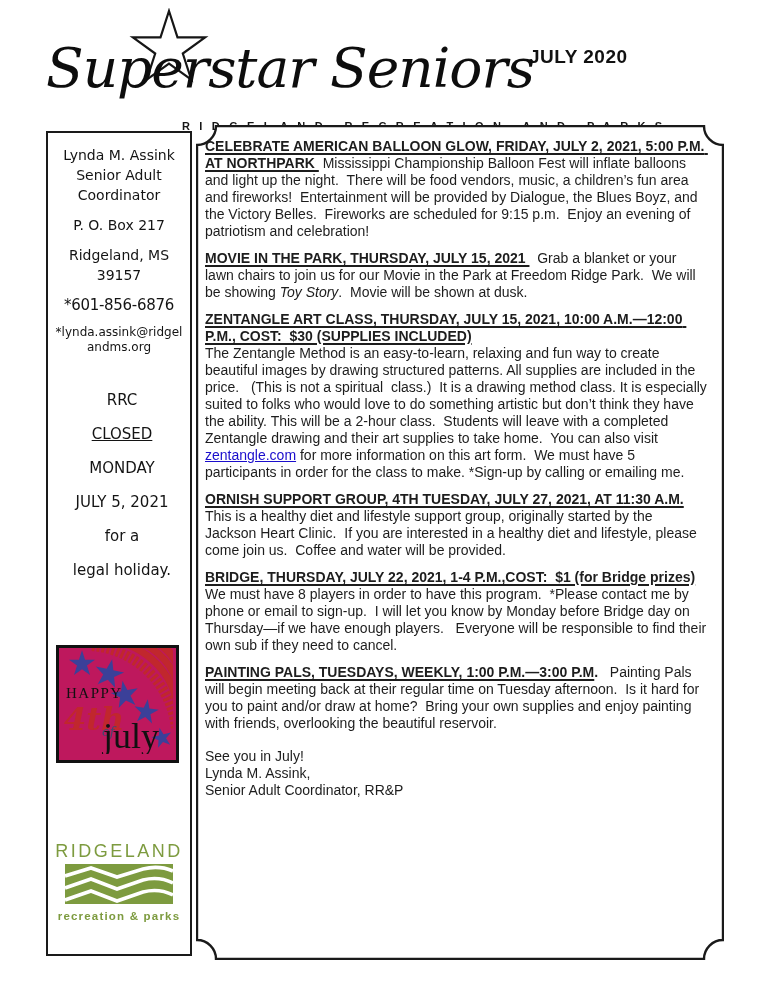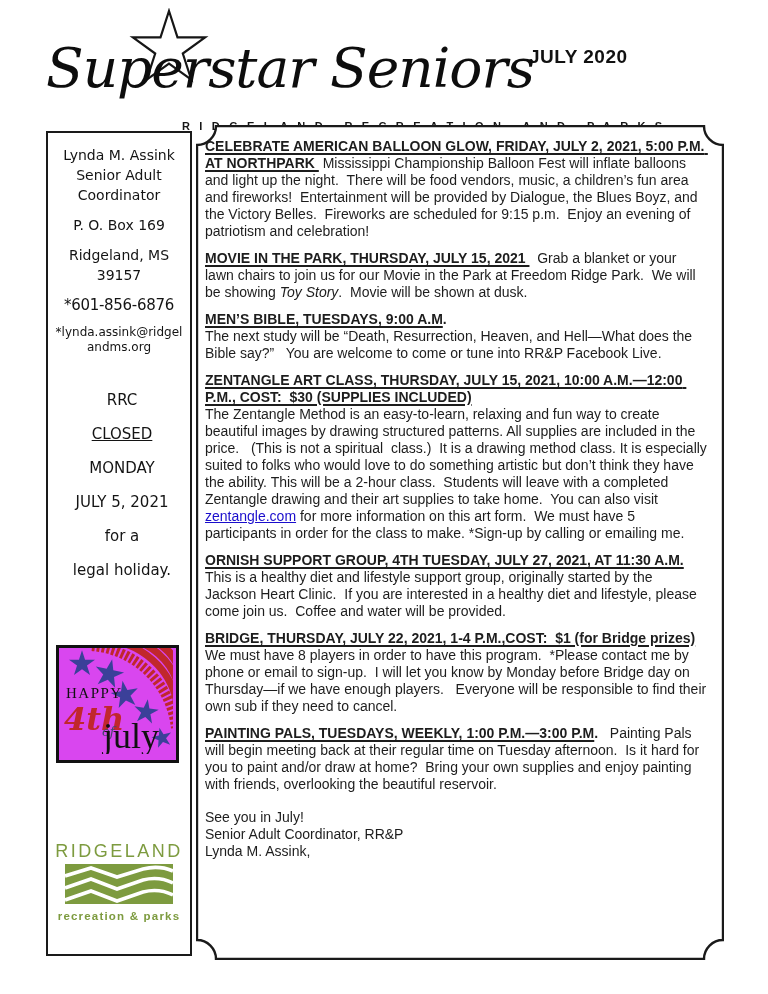--- a/index.html
+++ b/index.html
@@ -31,21 +31,21 @@
   }
   .sb-contact{position:absolute;top:12px;left:2px;right:2px;font-size:14px;line-height:20px;}
   .sb-gap{height:10px;}
   .sb-phone{font-size:15px;letter-spacing:-.3px;}
   .sb-email{font-size:12px;line-height:15px;word-break:break-all;padding:0 4px;}
   .sb-closure{position:absolute;top:258px;left:8px;right:2px;font-size:15px;}
   .sb-closure > div{margin-bottom:16px;}
   .u{text-decoration:underline;}
   .july4-box{
     position:absolute;top:512px;left:8px;width:117px;height:112px;
-    border:3px solid #111;background:#d946ef;
+    border:3px solid #111;background:#be185d;
   }
   .sb-logo{position:absolute;top:708px;left:0;right:0;}
   .logo-name{font-family:"Liberation Sans",sans-serif;font-size:18px;letter-spacing:2.5px;color:#7d9b3f;margin-bottom:2px;}
   .logo-sub{font-family:Liberation Sans, sans-serif;font-size:11.5px;font-weight:700;letter-spacing:1.2px;color:#7d9b3f;margin-top:2px;}
 
   
   .plaque-svg{left:196px;top:125px;}
   .content{
     left:205px;top:138px;width:502px;z-index:2;
     font-size:14px;line-height:17px;color:#1d1d1d;
@@ -71,21 +71,21 @@
 <div class="abs masthead-title">Superstar Seniors</div>
 <div class="abs tagline">RIDGELAND RECREATION AND PARKS</div>
 
 <div class="abs sidebar">
 
   <div class="sb-contact">
     <div>Lynda M. Assink</div>
     <div>Senior Adult</div>
     <div>Coordinator</div>
     <div class="sb-gap"></div>
-    <div>P. O. Box 169</div>
+    <div>P. O. Box 217</div>
     <div class="sb-gap"></div>
     <div>Ridgeland, MS</div>
     <div>39157</div>
     <div class="sb-gap"></div>
     <div class="sb-phone">*601-856-6876</div>
     <div class="sb-gap"></div>
     <div class="sb-email">*lynda.assink@ridgelandms.org</div>
   </div>
 
   <div class="sb-closure">
@@ -139,28 +139,27 @@
 <svg class="abs plaque-svg" width="528" height="835" viewBox="0 0 528 835">
   <path d="M 20 1 H 508 A 19 19 0 0 0 527 20 V 815 A 19 19 0 0 0 508 834 H 20 A 19 19 0 0 0 1 815 V 20 A 19 19 0 0 0 20 1 Z" fill="#ffffff" stroke="#1a1a1a" stroke-width="2.4"></path>
 </svg>
 
 <div class="abs content">
 
   <p><span class="h">CELEBRATE AMERICAN BALLOON GLOW, FRIDAY, JULY 2, 2021, 5:00 P.M. AT NORTHPARK </span><span class="b"> Mississippi Championship Balloon Fest will inflate balloons and light up the night.  There will be food vendors, music, a children’s fun area and fireworks!  Entertainment will be provided by Dialogue, the Blues Boyz, and the Victory Belles.  Fireworks are scheduled for 9:15 p.m.  Enjoy an evening of patriotism and celebration!</span></p>
 
   <p><span class="h">MOVIE IN THE PARK, THURSDAY, JULY 15, 2021 </span><span class="b">  Grab a blanket or your lawn chairs to join us for our Movie in the Park at Freedom Ridge Park.  We will be showing </span><span class="b em-i">Toy Story</span><span class="b">.  Movie will be shown at dusk.</span></p>
 
-  <p><span class="h">MEN’S BIBLE, TUESDAYS, 9:00 A.M</span><span class="hs">.</span><br><span class="b">The next study will be “Death, Resurrection, Heaven, and Hell—What does the Bible say?”   You are welcome to come or tune into RR&amp;P Facebook Live.</span></p>
 
   <p><span class="h">ZENTANGLE ART CLASS, THURSDAY, JULY 15, 2021, 10:00 A.M.—12:00 P.M., COST:  $30 (SUPPLIES INCLUDED)</span><br><span class="b">The Zentangle Method is an easy-to-learn, relaxing and fun way to create beautiful images by drawing structured patterns. All supplies are included in the price.   (This is not a spiritual  class.)  It is a drawing method class. It is especially suited to folks who would love to do something artistic but don’t think they have the ability. This will be a 2-hour class.  Students will leave with a completed Zentangle drawing and their art supplies to take home.  You can also visit </span><a class="link">zentangle.com</a><span class="b"> for more information on this art form.  We must have 5 participants in order for the class to make. *Sign-up by calling or emailing me.</span></p>
 
   <p><span class="h">ORNISH SUPPORT GROUP, 4TH TUESDAY, JULY 27, 2021, AT 11:30 A.M.</span><span class="b">  This is a healthy diet and lifestyle support group, originally started by the Jackson Heart Clinic.  If you are interested in a healthy diet and lifestyle, please come join us.  Coffee and water will be provided.</span></p>
 
   <p><span class="h">BRIDGE, THURSDAY, JULY 22, 2021, 1-4 P.M.,COST:  $1 (for Bridge prizes)</span><span class="b"> We must have 8 players in order to have this program.  *Please contact me by phone or email to sign-up.  I will let you know by Monday before Bridge day on Thursday—if we have enough players.   Everyone will be responsible to find their own sub if they need to cancel.</span></p>
 
   <p><span class="h">PAINTING PALS, TUESDAYS, WEEKLY, 1:00 P.M.—3:00 P.M</span><span class="hs">.</span><span class="b">   Painting Pals will begin meeting back at their regular time on Tuesday afternoon.  Is it hard for you to paint and/or draw at home?  Bring your own supplies and enjoy painting with friends, overlooking the beautiful reservoir.</span></p>
 
   <div class="closing">
     <div>See you in July!</div>
+    <div>Lynda M. Assink,</div>
     <div>Senior Adult Coordinator, RR&amp;P</div>
-    <div>Lynda M. Assink,</div>
   </div>
 </div>
 
 </body></html>

